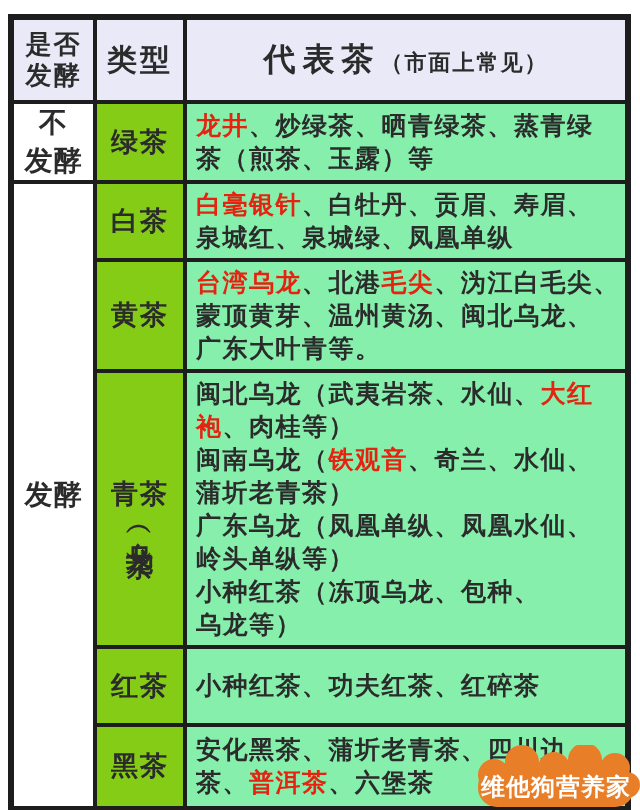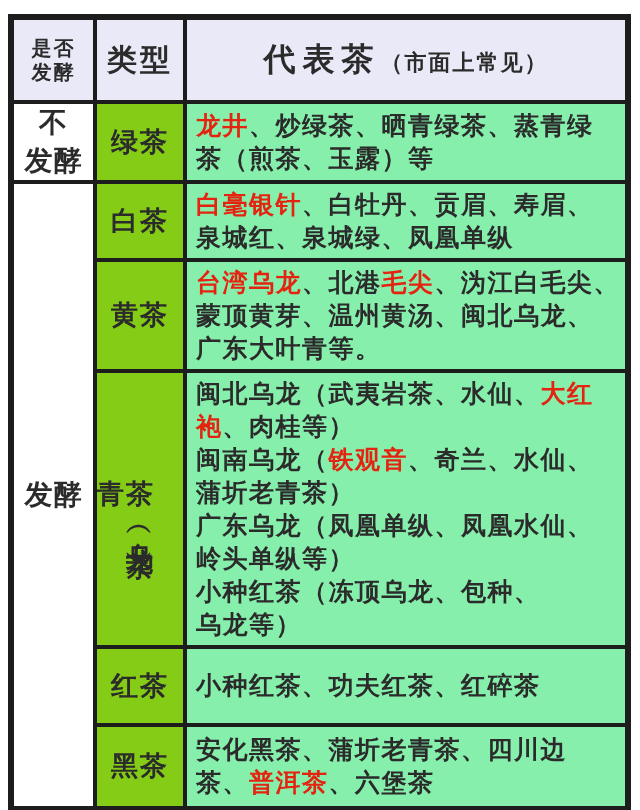--- a/index.html
+++ b/index.html
@@ -18,36 +18,36 @@
   table.tea-table{
     position:absolute;left:8px;top:14px;width:623px;
     border-collapse:collapse;table-layout:fixed;
     border:6px solid var(--border);
     background:#ffffff;
   }
   td,th{border:4px solid var(--border);vertical-align:middle;}
 
   thead tr{height:85px;}
   th{background:var(--header-bg);font-weight:600;color:var(--text);}
-  .th-ferment{white-space:pre-line;font-size:20px;line-height:1.2;letter-spacing:2px;}
+  .th-ferment{white-space:pre-line;font-size:26px;line-height:1.2;letter-spacing:2px;}
   .th-type{font-size:30px;letter-spacing:3px;text-align:center;}
   .th-rep{text-align:center;}
   .h-main{font-size:32px;letter-spacing:7px;}
   .h-sub{font-size:22px;letter-spacing:2px;}
 
   .ferment-cell{
     white-space:pre-line;text-align:center;
     font-size:28px;line-height:1.35;letter-spacing:1px;font-weight:600;
     background:#ffffff;
   }
   .type-cell{
     text-align:center;font-size:27px;letter-spacing:2px;font-weight:600;
     background:#84cc16;padding:4px 0;
   }
-  .type-main{text-align:left;}
+  .type-main{text-align:center;}
   .type-vertical{
     writing-mode:vertical-rl;text-orientation:mixed;
     margin:4px auto 0;font-size:27px;letter-spacing:5px;line-height:1;
   }
   .content-cell{
     padding:4px 4px 4px 9px;font-size:25px;letter-spacing:1.5px;
     line-height:33px;font-weight:600;background:#86efac;
   }
   .para{white-space:nowrap;}
   .red{color:var(--red);}
@@ -139,14 +139,28 @@
         <tr class="row-dark">
           <td class="type-cell">黑茶</td>
           <td class="content-cell">
             <div class="para"><span>安化黑茶、蒲圻老青茶、四川边</span></div>
             <div class="para"><span>茶、</span><span class="red">普洱茶</span><span>、六堡茶</span></div>
           </td>
         </tr>
       </tbody>
   </table>
 
+  <div class="watermark">
+    <svg viewBox="0 0 168 62" aria-hidden="true">
+      <g class="blob">
+        <circle cx="22" cy="30" r="16"></circle>
+        <circle cx="50" cy="17" r="17"></circle>
+        <circle cx="82" cy="23" r="16"></circle>
+        <circle cx="113" cy="15" r="17"></circle>
+        <circle cx="143" cy="23" r="15"></circle>
+        <circle cx="155" cy="40" r="13"></circle>
+        <rect x="6" y="22" width="156" height="40" rx="19"></rect>
+      </g>
+    </svg>
+    <div class="watermark-text">维他狗营养家</div>
+  </div>
 
 </div>
 
 </body></html>

